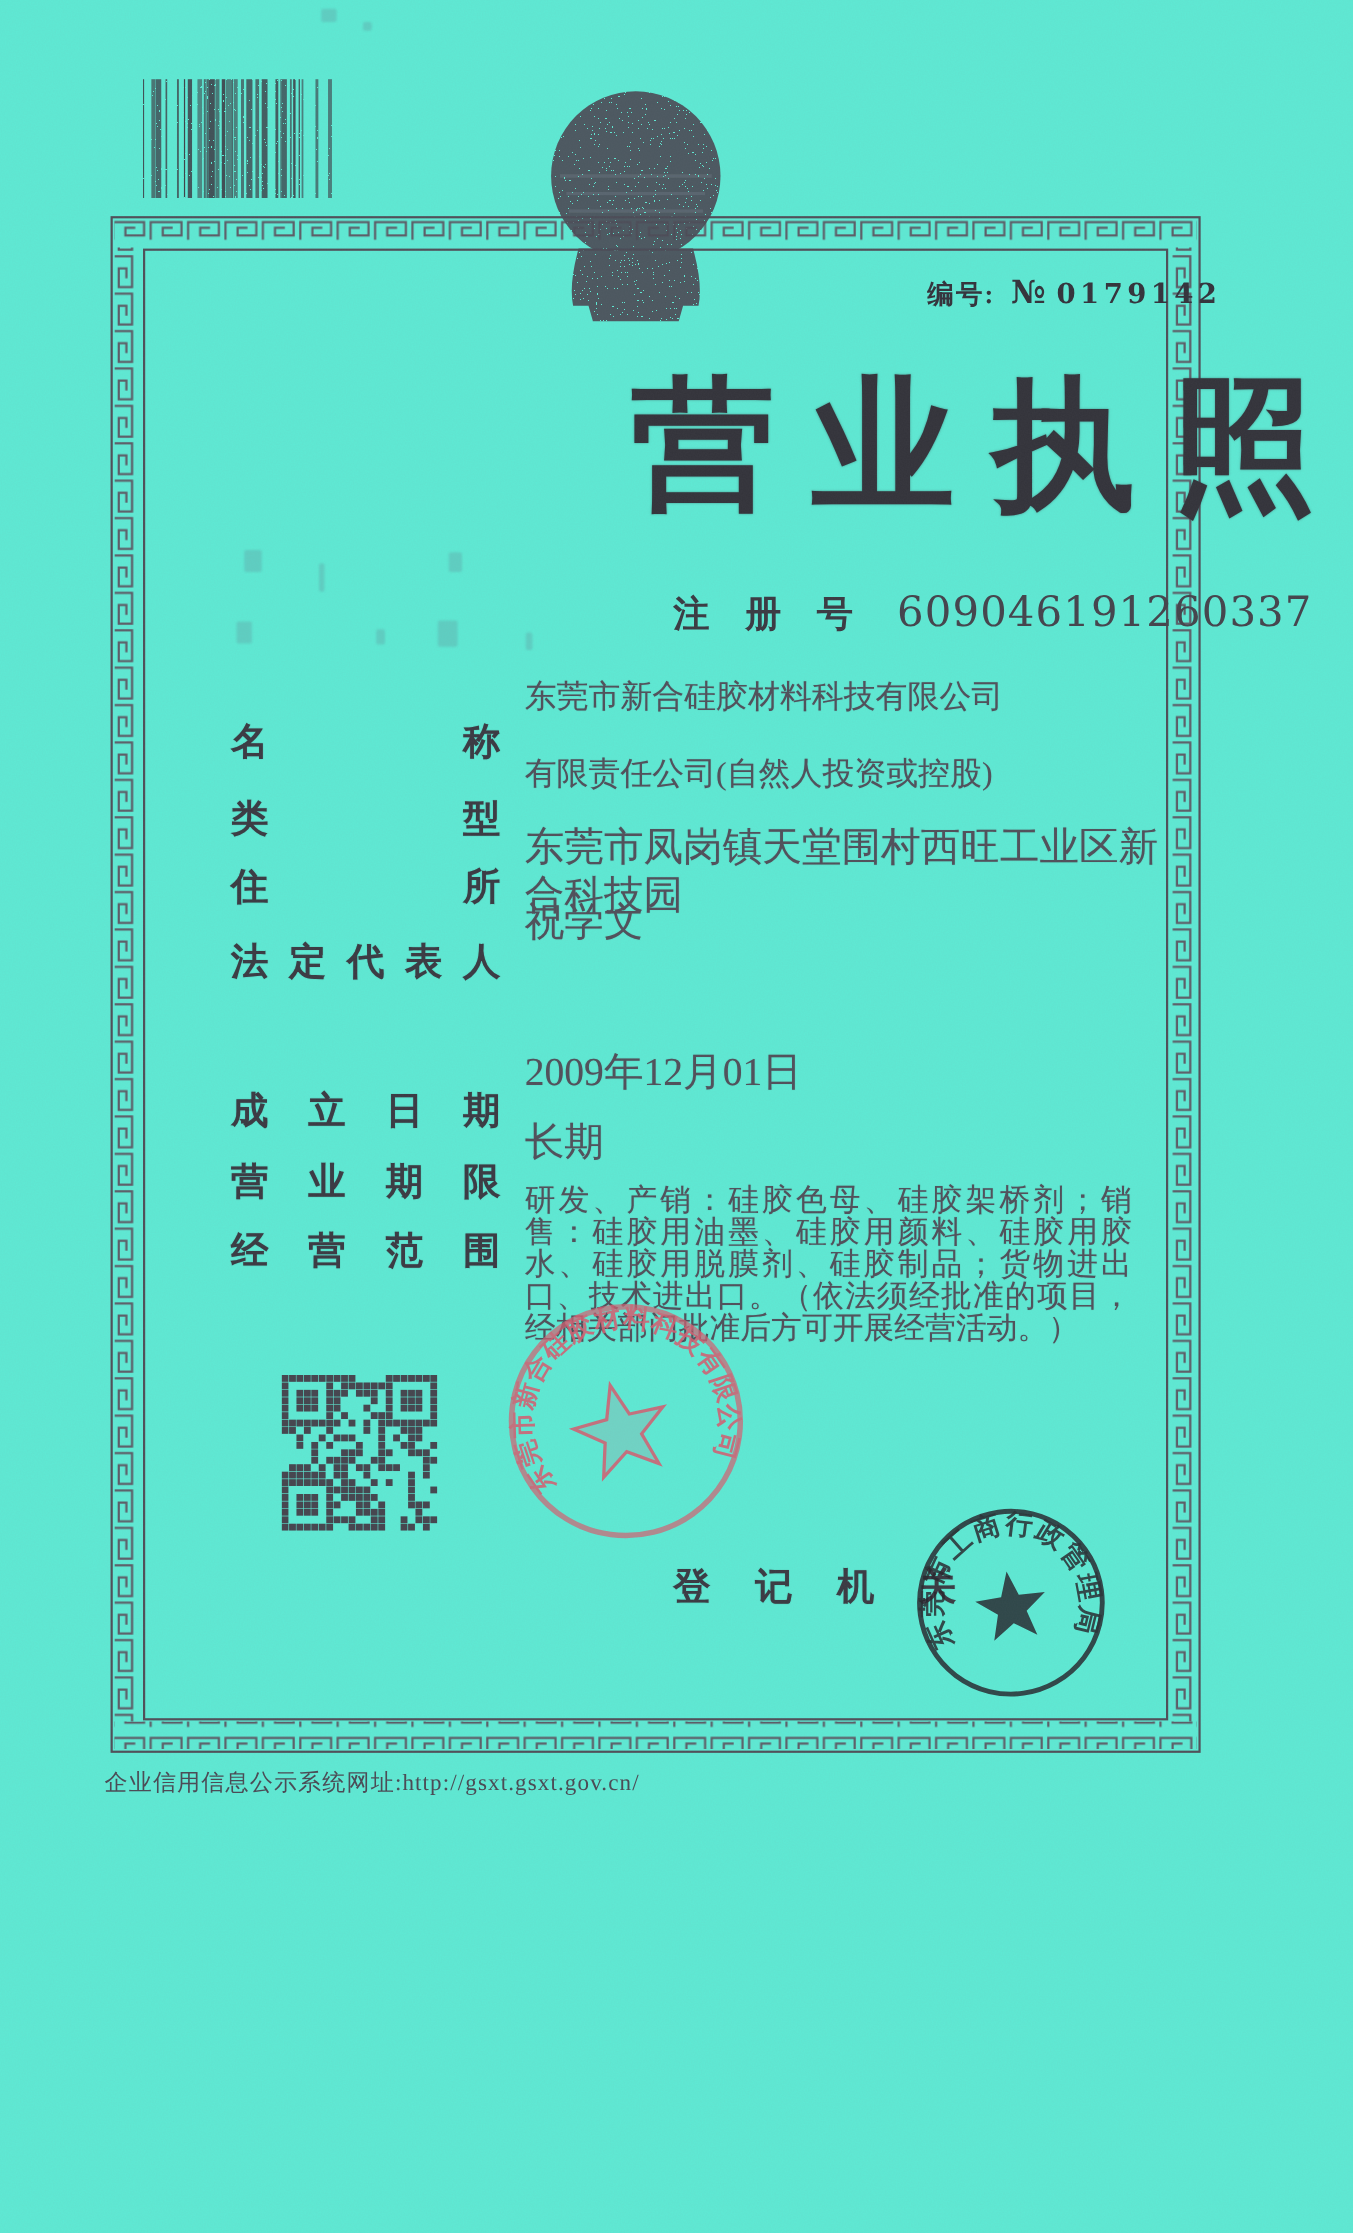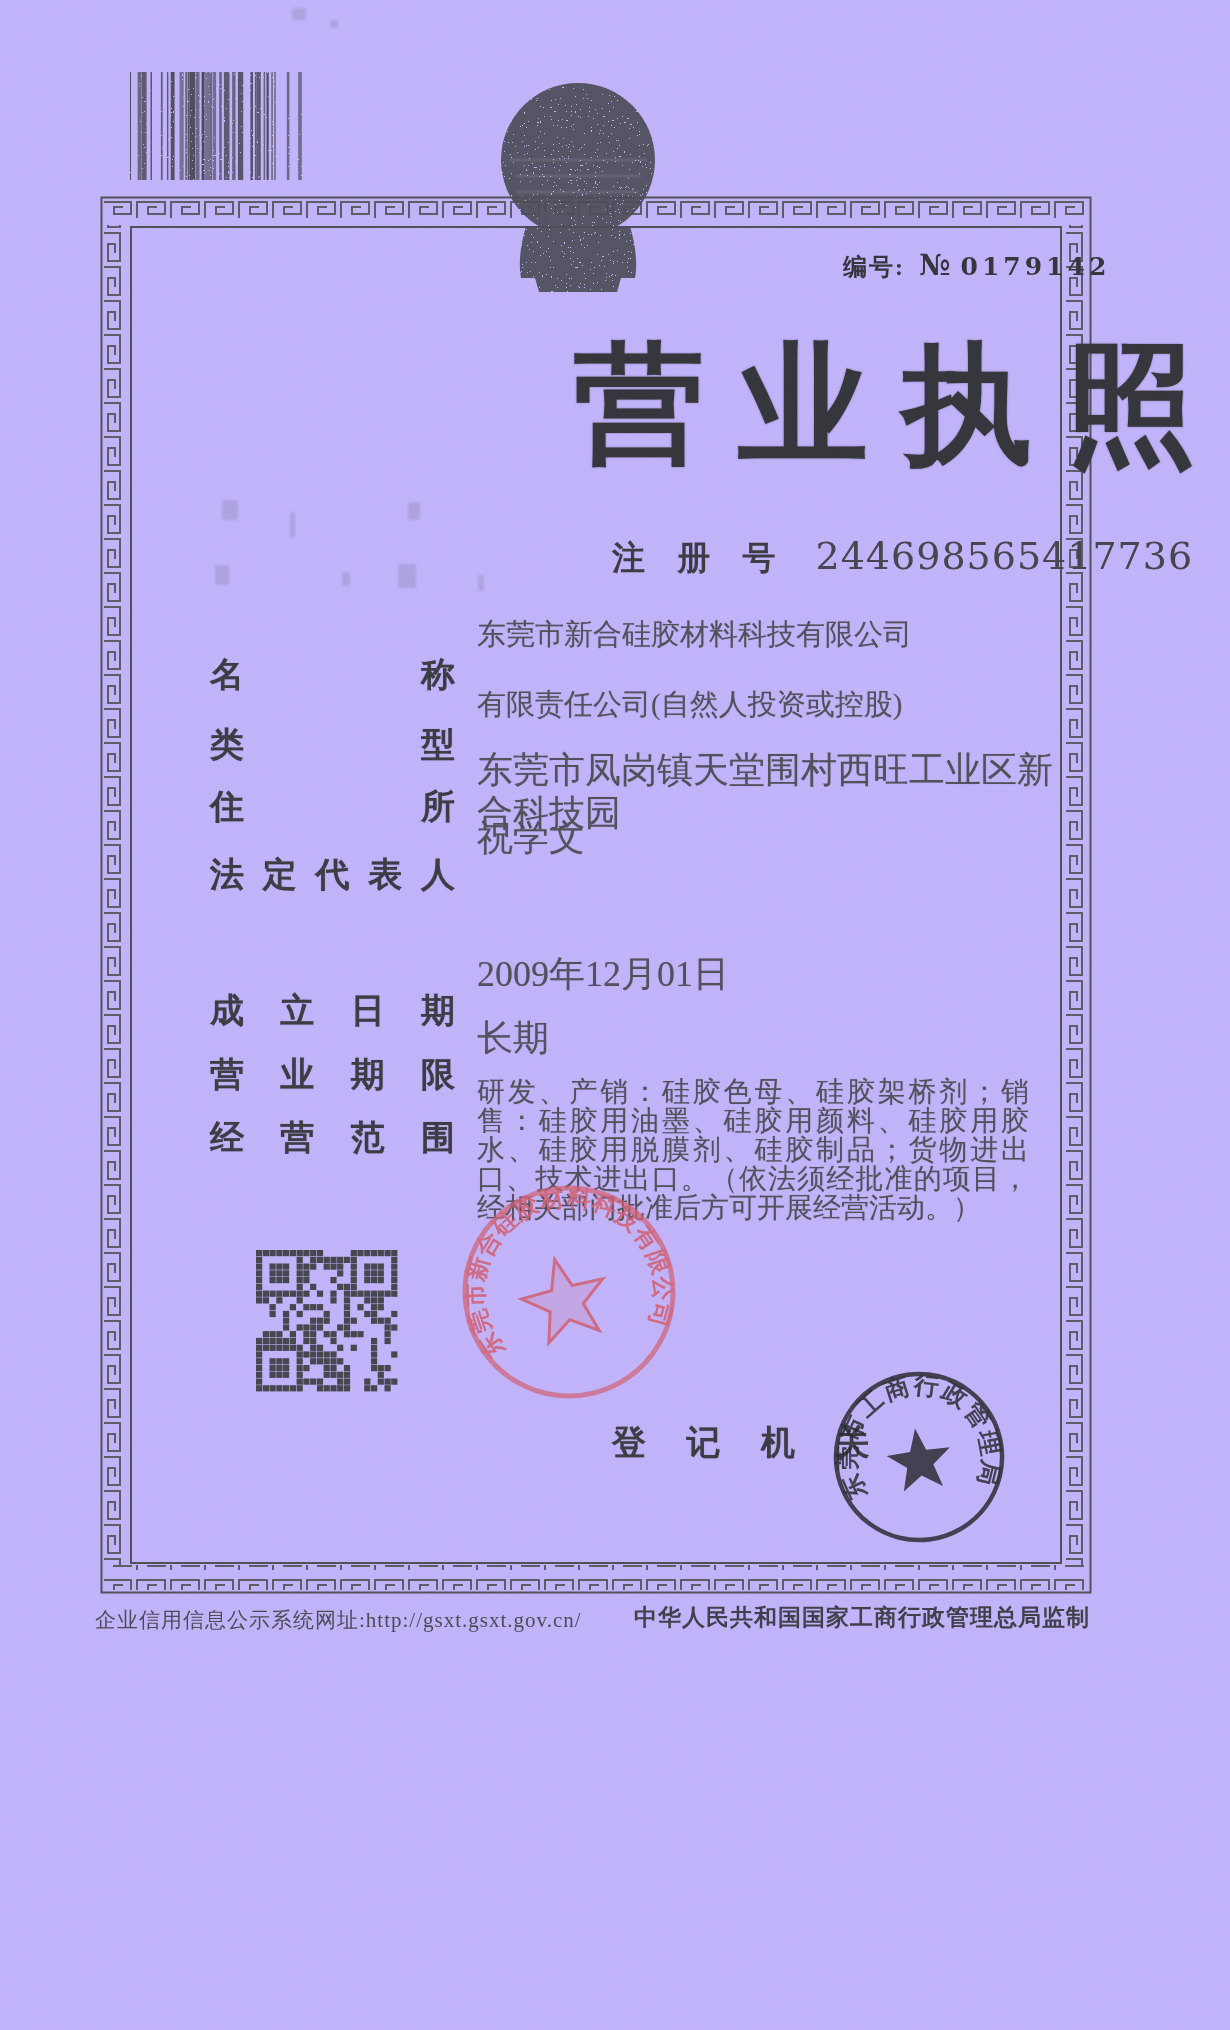--- a/index.html
+++ b/index.html
@@ -1,16 +1,16 @@
 <!DOCTYPE html>
 <html><head>
 <meta charset="utf-8">
 <style>
   html,body{margin:0;padding:0;background:#ffffff;}
-  .page{position:relative;width:1230px;height:2030px;background:#c4b5fd;overflow:hidden;
+  .page{position:relative;width:1230px;height:2030px;background:#5eead4;overflow:hidden;
         font-family:"Liberation Serif",serif;color:#3c3c44;}
   .abs{position:absolute;}
 
   
   .frame{left:100px;top:196px;}
 
   
   .barcode{left:128px;top:70px;}
 
   
@@ -142,21 +142,21 @@
   </svg>
 
   <div class="abs serial">
     <span>编号:</span><span class="numero">№</span><span class="num">0179142</span>
   </div>
 
   <div class="abs title">营业执照</div>
 
   <div class="abs regline">
     <span class="rlab">注 册 号</span>
-    <span class="rval">244698565417736</span>
+    <span class="rval">609046191260337</span>
   </div>
 
   <div class="row" style="top:612px">
     <div class="flabel">名称</div>
     <div class="fvalue big">东莞市新合硅胶材料科技有限公司</div>
   </div>
   <div class="row" style="top:682px">
     <div class="flabel">类型</div>
     <div class="fvalue big">有限责任公司(自然人投资或控股)</div>
   </div>
@@ -442,21 +442,20 @@
     <path d="M90,61 L98.2,83.7 L122.3,84.5 L103.3,99.3 L110,122.5 L90,109 L70,122.5 L76.7,99.3 L57.7,84.5 L81.8,83.7 Z" fill="#26262c" opacity=".9"></path>
     <defs>
         <path id="blkArc" d="M34.6,122 A64,64 0 1 1 145.4,122" fill="none"></path>
       </defs>
     <text font-size="25" fill="#26262c" font-weight="bold" letter-spacing="2" font-family="Liberation Serif, serif" opacity=".9">
       <textPath href="#blkArc" startOffset="2">东莞市工商行政管理局</textPath>
     </text>
   </svg>
 
   <div class="abs footL">企业信用信息公示系统网址:http://gsxt.gsxt.gov.cn/</div>
-  <div class="abs footR">中华人民共和国国家工商行政管理总局监制</div>
 
   <div class="ghost" style="left:222px;top:500px;width:16px;height:20px"></div>
   <div class="ghost" style="left:290px;top:512px;width:5px;height:26px"></div>
   <div class="ghost" style="left:408px;top:502px;width:12px;height:18px"></div>
   <div class="ghost" style="left:215px;top:565px;width:14px;height:20px"></div>
   <div class="ghost" style="left:342px;top:572px;width:8px;height:14px"></div>
   <div class="ghost" style="left:398px;top:564px;width:18px;height:24px"></div>
   <div class="ghost" style="left:478px;top:575px;width:6px;height:16px"></div>
   <div class="ghost" style="left:292px;top:8px;width:14px;height:12px"></div>
   <div class="ghost" style="left:330px;top:20px;width:8px;height:8px"></div>

